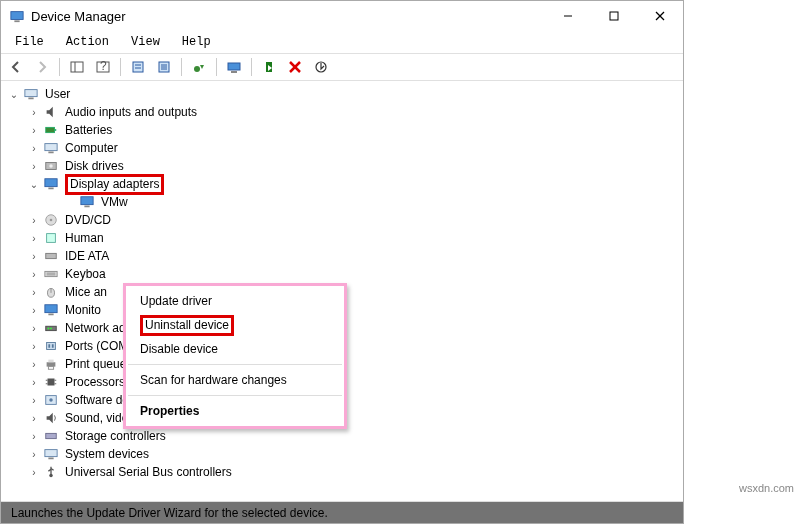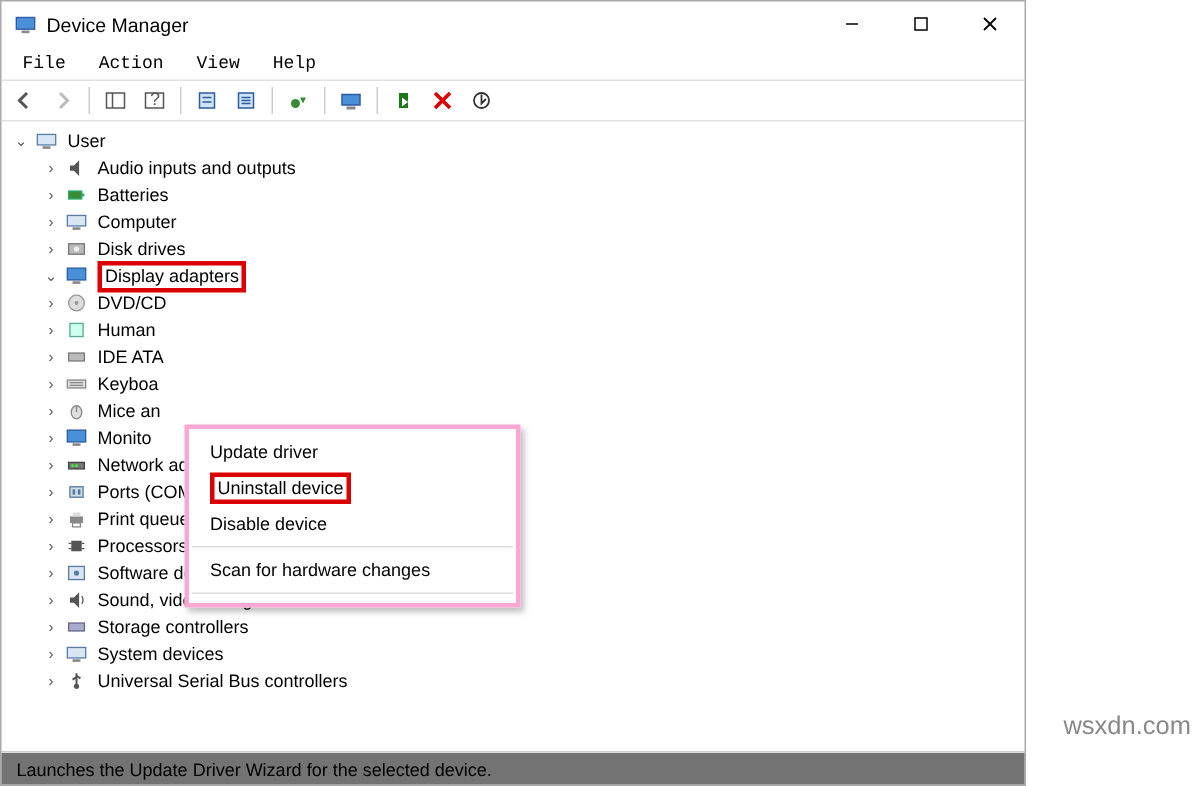--- a/index.html
+++ b/index.html
@@ -21,21 +21,21 @@
   .node-icon { width: 16px; height: 16px; margin: 0 4px 0 2px; display: inline-flex; align-items: center; justify-content: center; }
   .label { padding: 0 2px; }
   .children { padding-left: 20px; }
   .children2 { padding-left: 36px; }
   .highlight-red { border: 3px solid #d00; padding: 0 2px; display: inline-block; line-height: 15px; }
   .ctx-menu { position: absolute; left: 122px; top: 202px; width: 224px; background: #fff; border: 3px solid #f9a8d4; box-shadow: 2px 3px 4px rgba(0,0,0,0.25); padding: 3px 0; }
   .ctx-item { height: 24px; display: flex; align-items: center; padding: 0 14px; }
   .ctx-sep { height: 1px; background: #ddd; margin: 3px 2px; }
   .ctx-bold { font-weight: 600; }
   .statusbar { height: 22px; border-top: 1px solid #ddd; display: flex; align-items: center; padding: 0 10px; font-size: 12px; background: #737373; }
-  .watermark { position: absolute; right: 6px; bottom: 30px; font-size: 17px; color: #888; }
+  .watermark { position: absolute; right: 6px; bottom: 30px; font-size: 11px; color: #888; }
   
   .ic { width: 14px; height: 14px; }
 </style>
 </head>
 <body>
 
 <div class="window">
 
   <div class="titlebar">
     <span class="app-icon">
@@ -202,20 +202,32 @@
           <div class="row">
             <span class="twisty">⌄</span>
             <span class="node-icon">
               <svg class="ic" viewBox="0 0 16 16">
                 <rect x="1" y="2" width="14" height="9" fill="#4a90d9" stroke="#2c5aa0"></rect>
                 <rect x="5" y="12" width="6" height="2" fill="#888"></rect>
               </svg>
             </span>
             <span class="label"><span class="highlight-red">Display adapters</span></span>
           </div>
+          <div class="children2">
+            <div class="row">
+              <span class="twisty"></span>
+              <span class="node-icon">
+                <svg class="ic" viewBox="0 0 16 16">
+                  <rect x="1" y="2" width="14" height="9" fill="#4a90d9" stroke="#2c5aa0"></rect>
+                  <rect x="5" y="12" width="6" height="2" fill="#888"></rect>
+                </svg>
+              </span>
+              <span class="label">VMw</span>
+            </div>
+          </div>
           <div class="row">
             <span class="twisty">›</span>
             <span class="node-icon">
               <svg class="ic" viewBox="0 0 16 16">
                 <circle cx="8" cy="8" r="6" fill="#ddd" stroke="#999"></circle>
                 <circle cx="8" cy="8" r="1.5" fill="#999"></circle>
               </svg>
             </span>
             <span class="label">DVD/CD</span>
           </div>
@@ -375,20 +387,23 @@
           <span class="highlight-red">Uninstall device</span>
         </div>
       <div class="ctx-item">
           <span>Disable device</span>
         </div>
       <div class="ctx-sep"></div>
       <div class="ctx-item">
           <span>Scan for hardware changes</span>
         </div>
       <div class="ctx-sep"></div>
+      <div class="ctx-item ctx-bold">
+          <span>Properties</span>
+        </div>
     </div>
   </div>
 
   <div class="statusbar">
     <span>Launches the Update Driver Wizard for the selected device.</span>
   </div>
 
   <span class="watermark">wsxdn.com</span>
 </div>
 

